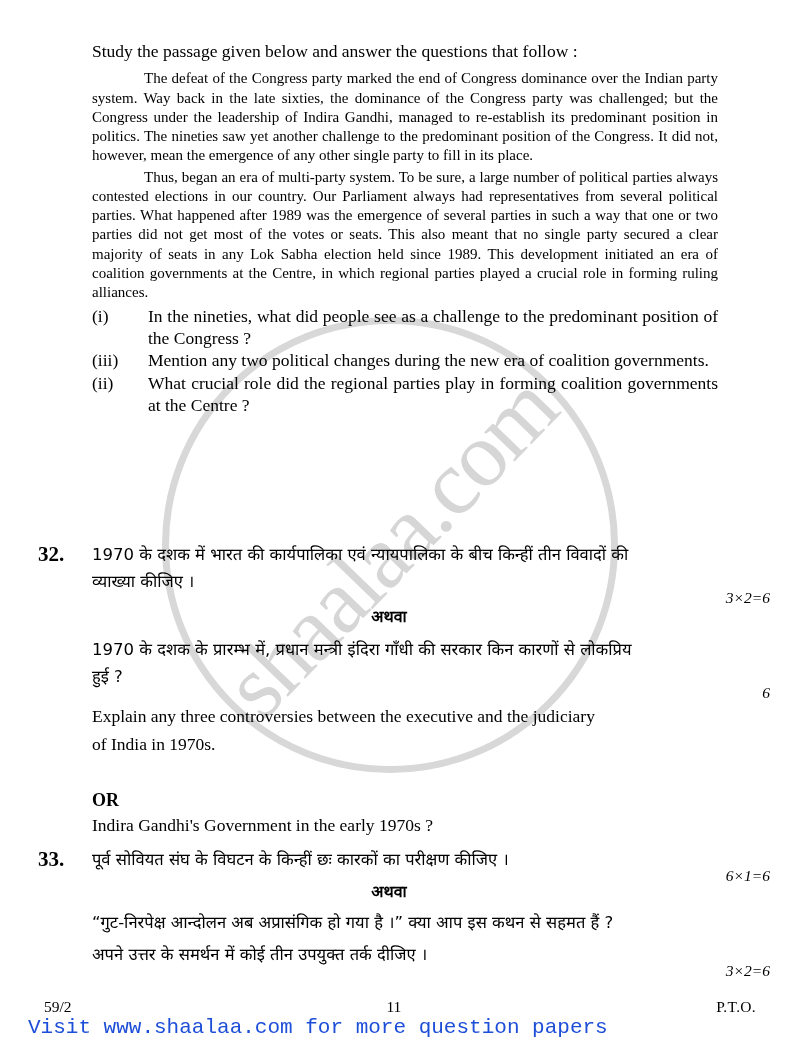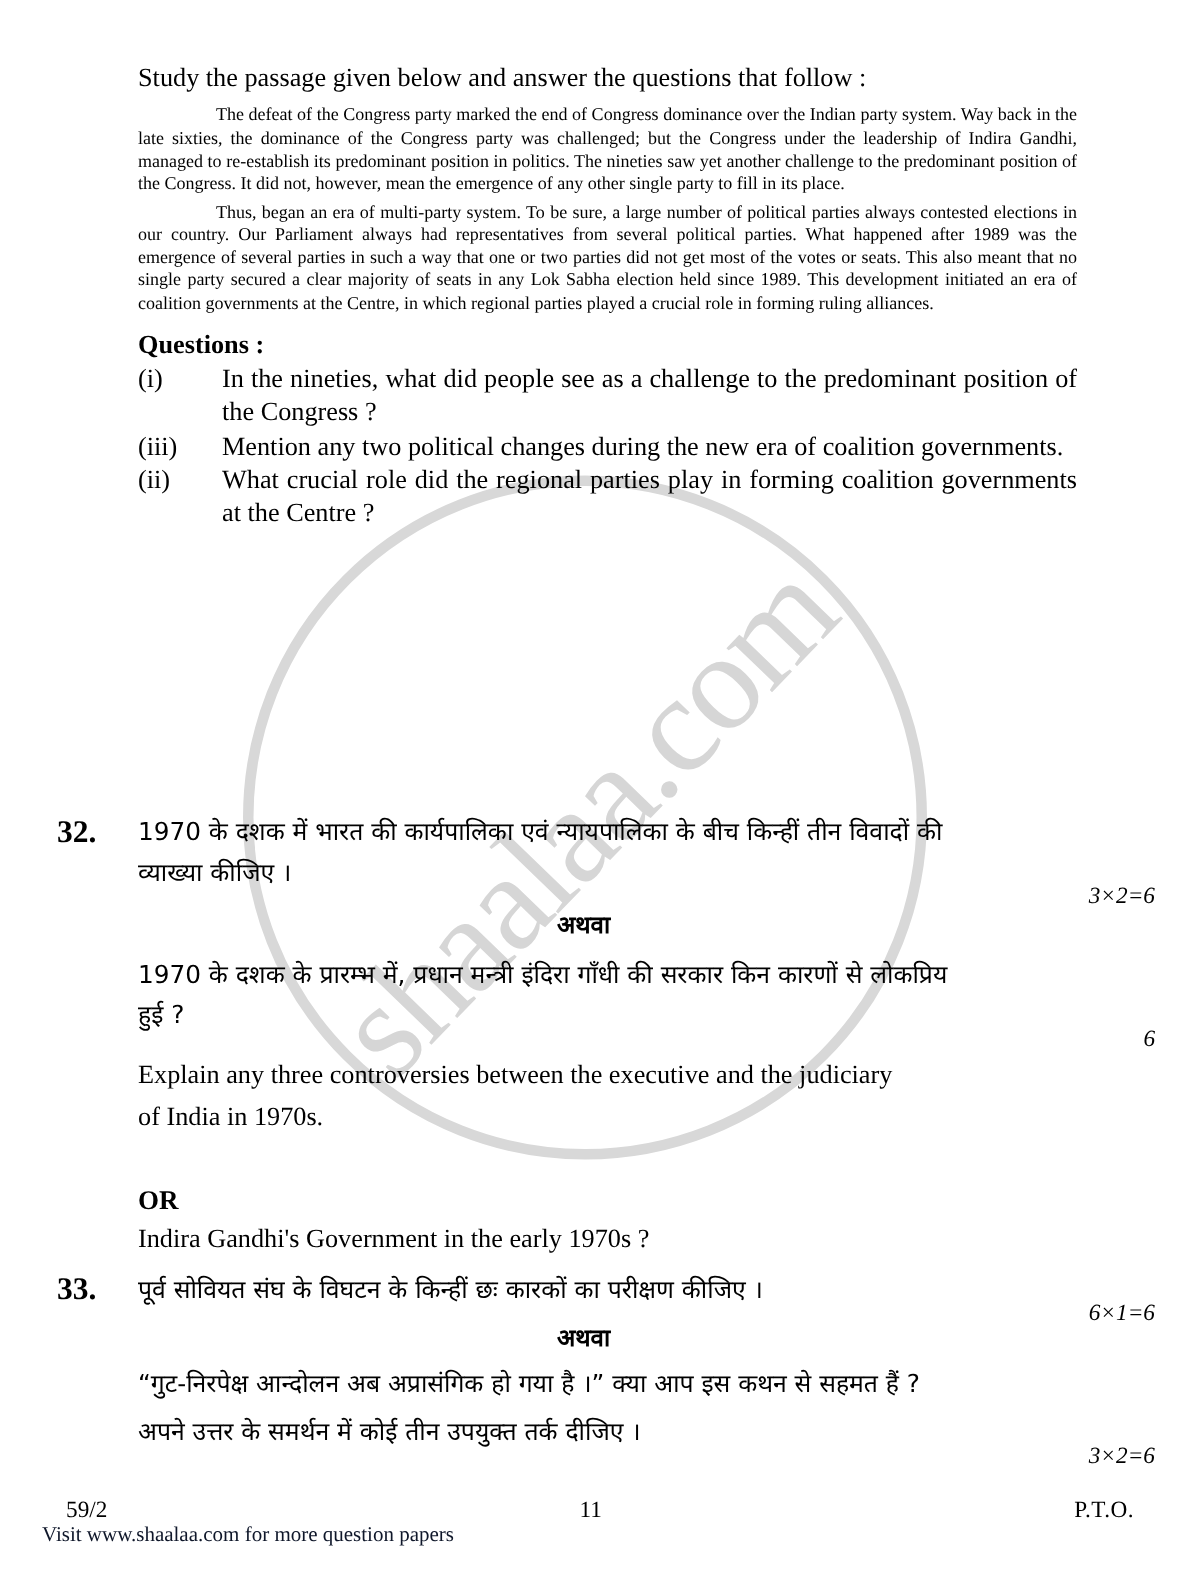--- a/index.html
+++ b/index.html
@@ -68,21 +68,21 @@
   }
 
   .lead-line {
     font-size: 17.5px;
     line-height: 1.28;
     margin: 0 0 7px 0;
   }
 
   p.para {
     margin: 0 0 3px 0;
-    font-size: 12px;
+    font-size: 15px;
     line-height: 1.275;
     text-align: justify;
     text-indent: 52px;
     hyphens: none;
   }
   p.para:last-child { margin-bottom: 0; }
 
   .questions-heading {
     font-weight: bold;
     font-size: 17.5px;
@@ -174,23 +174,23 @@
     font-size: 15.5px;
   }
   #footer .left  { flex: 0 0 auto; }
   #footer .mid   { flex: 1 1 auto; text-align: center; }
   #footer .right { flex: 0 0 auto; letter-spacing: 0.3px; }
 
   #footer-overlay {
     position: absolute;
     left: 28px;
     top: 1016px;
-    font-family: Liberation Serif, serif;
-    font-size: 14px;
-    color: #0f172a;
+    font-family: Liberation Mono, monospace;
+    font-size: 21px;
+    color: #1d4ed8;
     white-space: nowrap;
     z-index: 3;
   }
 </style>
 </head>
 <body>
 
 <div id="watermark-layer">
   <div id="watermark-circle"></div>
   <div id="watermark-text">shaalaa.com</div>
@@ -198,21 +198,20 @@
 
 <div id="page">
 
   <div class="content">
 
     <div class="lead-line">Study the passage given below and answer the questions that follow :</div>
 
     <p class="para">The defeat of the Congress party marked the end of Congress dominance over the Indian party system. Way back in the late sixties, the dominance of the Congress party was challenged; but the Congress under the leadership of Indira Gandhi, managed to re-establish its predominant position in politics. The nineties saw yet another challenge to the predominant position of the Congress. It did not, however, mean the emergence of any other single party to fill in its place.</p>
     <p class="para">Thus, began an era of multi-party system. To be sure, a large number of political parties always contested elections in our country. Our Parliament always had representatives from several political parties. What happened after 1989 was the emergence of several parties in such a way that one or two parties did not get most of the votes or seats. This also meant that no single party secured a clear majority of seats in any Lok Sabha election held since 1989. This development initiated an era of coalition governments at the Centre, in which regional parties played a crucial role in forming ruling alliances.</p>
 
-    <div class="questions-heading">Questions :</div>
 
     <div class="qlist">
       <div class="qrow">
         <span class="marker">(i)</span>
         <span class="qtext">In the nineties, what did people see as a challenge to the predominant position of the Congress ?</span>
       </div>
       <div class="qrow">
         <span class="marker">(iii)</span>
         <span class="qtext">Mention any two political changes during the new era of coalition governments.</span>
       </div>

